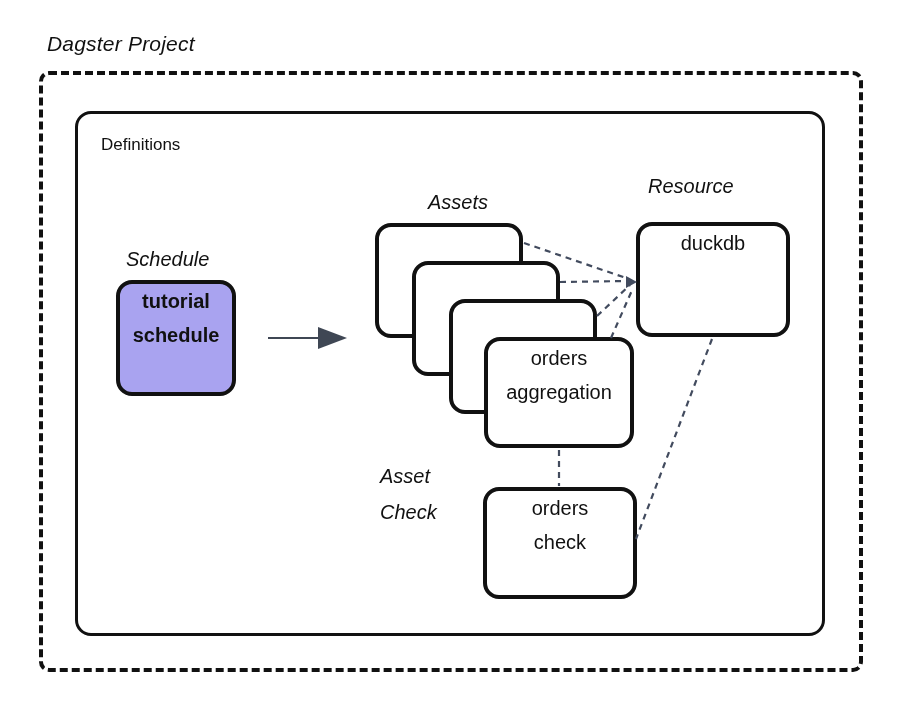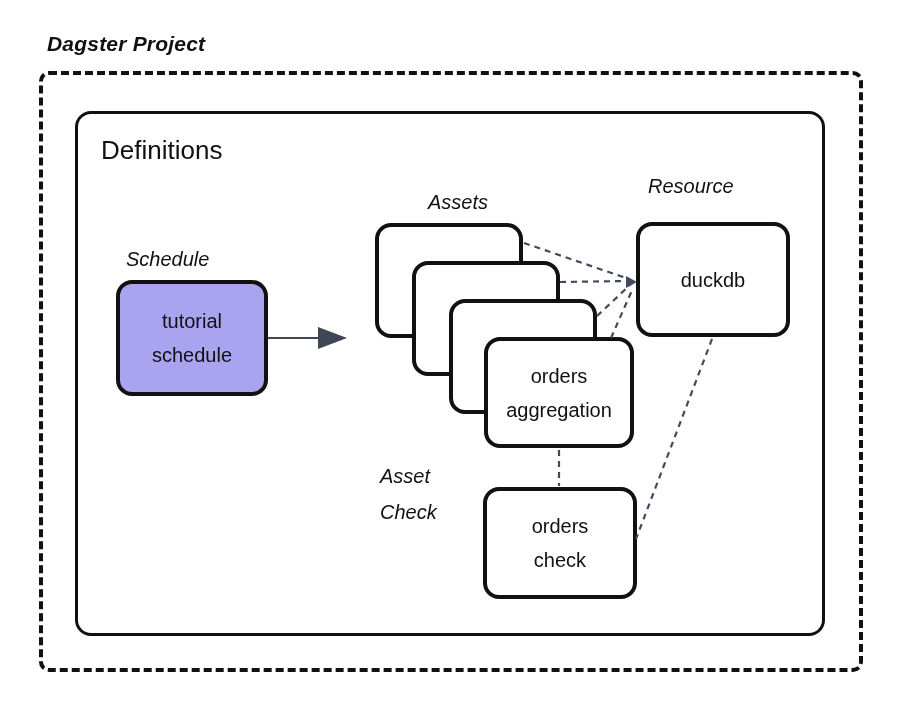--- a/index.html
+++ b/index.html
@@ -12,47 +12,47 @@
     --background:#ffffff;
   }
   html,body{margin:0;padding:0;background:var(--background);}
   .canvas{
     position:relative;width:900px;height:713px;background:var(--background);
     font-family:"Liberation Sans", sans-serif;color:var(--text);overflow:hidden;
   }
   .canvas *{box-sizing:border-box;}
   .diagram-title{
     position:absolute;left:47px;top:32px;font-size:21px;font-style:italic;
-    font-weight:700;letter-spacing:.2px;z-index:2;
+    font-weight:400;letter-spacing:.2px;z-index:2;
   }
   .outer-boundary{
     position:absolute;left:39px;top:71px;width:824px;height:601px;
     border:4px dashed var(--node-border);border-radius:10px;z-index:0;
   }
   .definitions-box{
     position:absolute;left:75px;top:111px;width:750px;height:525px;
     border:3px solid var(--node-border);border-radius:16px;z-index:0;background:var(--background);
   }
   .definitions-label{
-    position:absolute;left:23px;top:21px;font-size:26px;font-weight:400;
+    position:absolute;left:23px;top:21px;font-size:17px;font-weight:400;
   }
   .group-label{
     position:absolute;font-size:20px;font-style:italic;font-weight:500;
     z-index:2;white-space:pre-line;line-height:1.8;
   }
   .label-schedule{left:126px;top:241px;}
   .label-assets{left:384px;top:184px;margin-left:44px;}
   .label-resource{left:648px;top:168px;}
   .label-asset-check{left:380px;top:458px;}
   .node{
     position:absolute;border:4px solid var(--node-border);border-radius:16px;
-    background:var(--node-fill);display:flex;align-items:center;justify-content:center;
+    background:var(--node-fill);display:flex;align-items:flex-start;justify-content:center;
     text-align:center;font-size:20px;line-height:1.7;z-index:1;white-space:pre-line;
   }
-  .schedule-node{left:116px;top:280px;width:152px;height:116px;background:var(--schedule-fill);}
+  .schedule-node{left:116px;top:280px;width:120px;height:116px;background:var(--schedule-fill);font-weight:bold;}
   .stack-card-1{left:375px;top:223px;width:148px;height:115px;}
   .stack-card-2{left:412px;top:261px;width:148px;height:115px;}
   .stack-card-3{left:449px;top:299px;width:148px;height:115px;}
   .aggregation-node{left:484px;top:337px;width:150px;height:111px;}
   .duckdb-node{left:636px;top:222px;width:154px;height:115px;}
   .check-node{left:483px;top:487px;width:154px;height:112px;}
   .connector-layer{
     position:absolute;left:0;top:0;width:900px;height:713px;z-index:3;pointer-events:none;
   }
   .dashed-line{stroke:var(--connector);stroke-width:2.2;stroke-dasharray:6 5;fill:none;}

